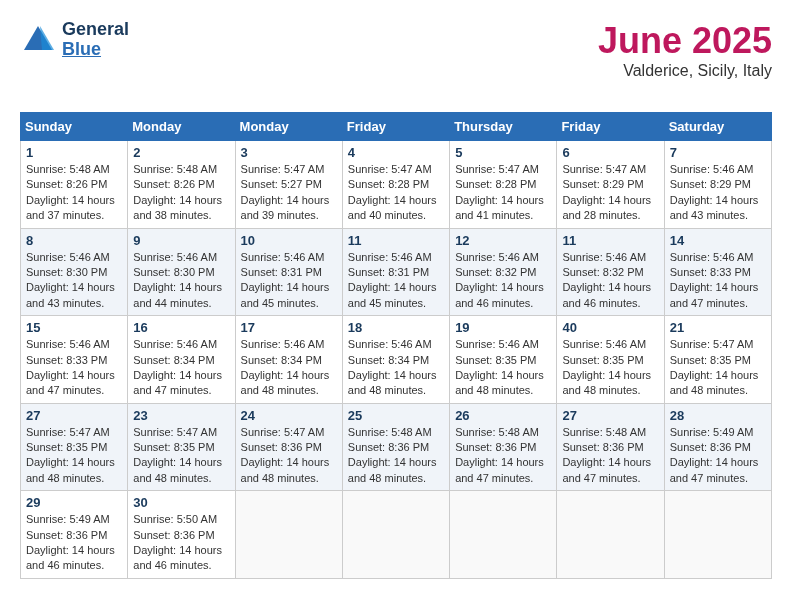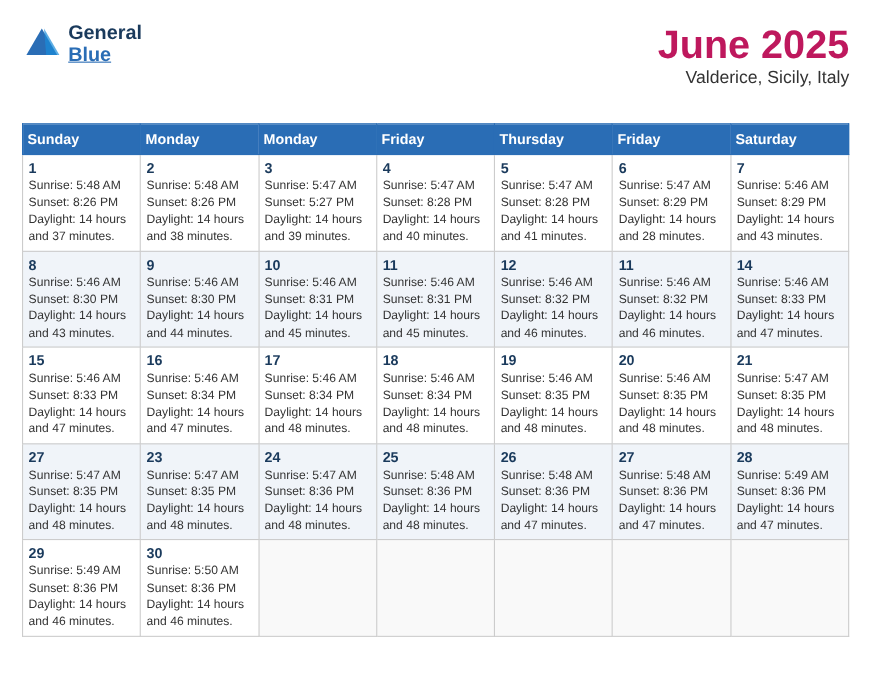--- a/index.html
+++ b/index.html
@@ -268,21 +268,21 @@
       </td>
         <td>
         <span class="day-num">19</span>
         <div class="day-info">
           <span>Sunrise: 5:46 AM</span><br>
           <span>Sunset: 8:35 PM</span><br>
           <span>Daylight: 14 hours and 48 minutes.</span>
         </div>
       </td>
         <td>
-        <span class="day-num">20</span>
+        <span class="day-num">40</span>
         <div class="day-info">
           <span>Sunrise: 5:46 AM</span><br>
           <span>Sunset: 8:35 PM</span><br>
           <span>Daylight: 14 hours and 48 minutes.</span>
         </div>
       </td>
         <td>
         <span class="day-num">21</span>
         <div class="day-info">
           <span>Sunrise: 5:47 AM</span><br>

